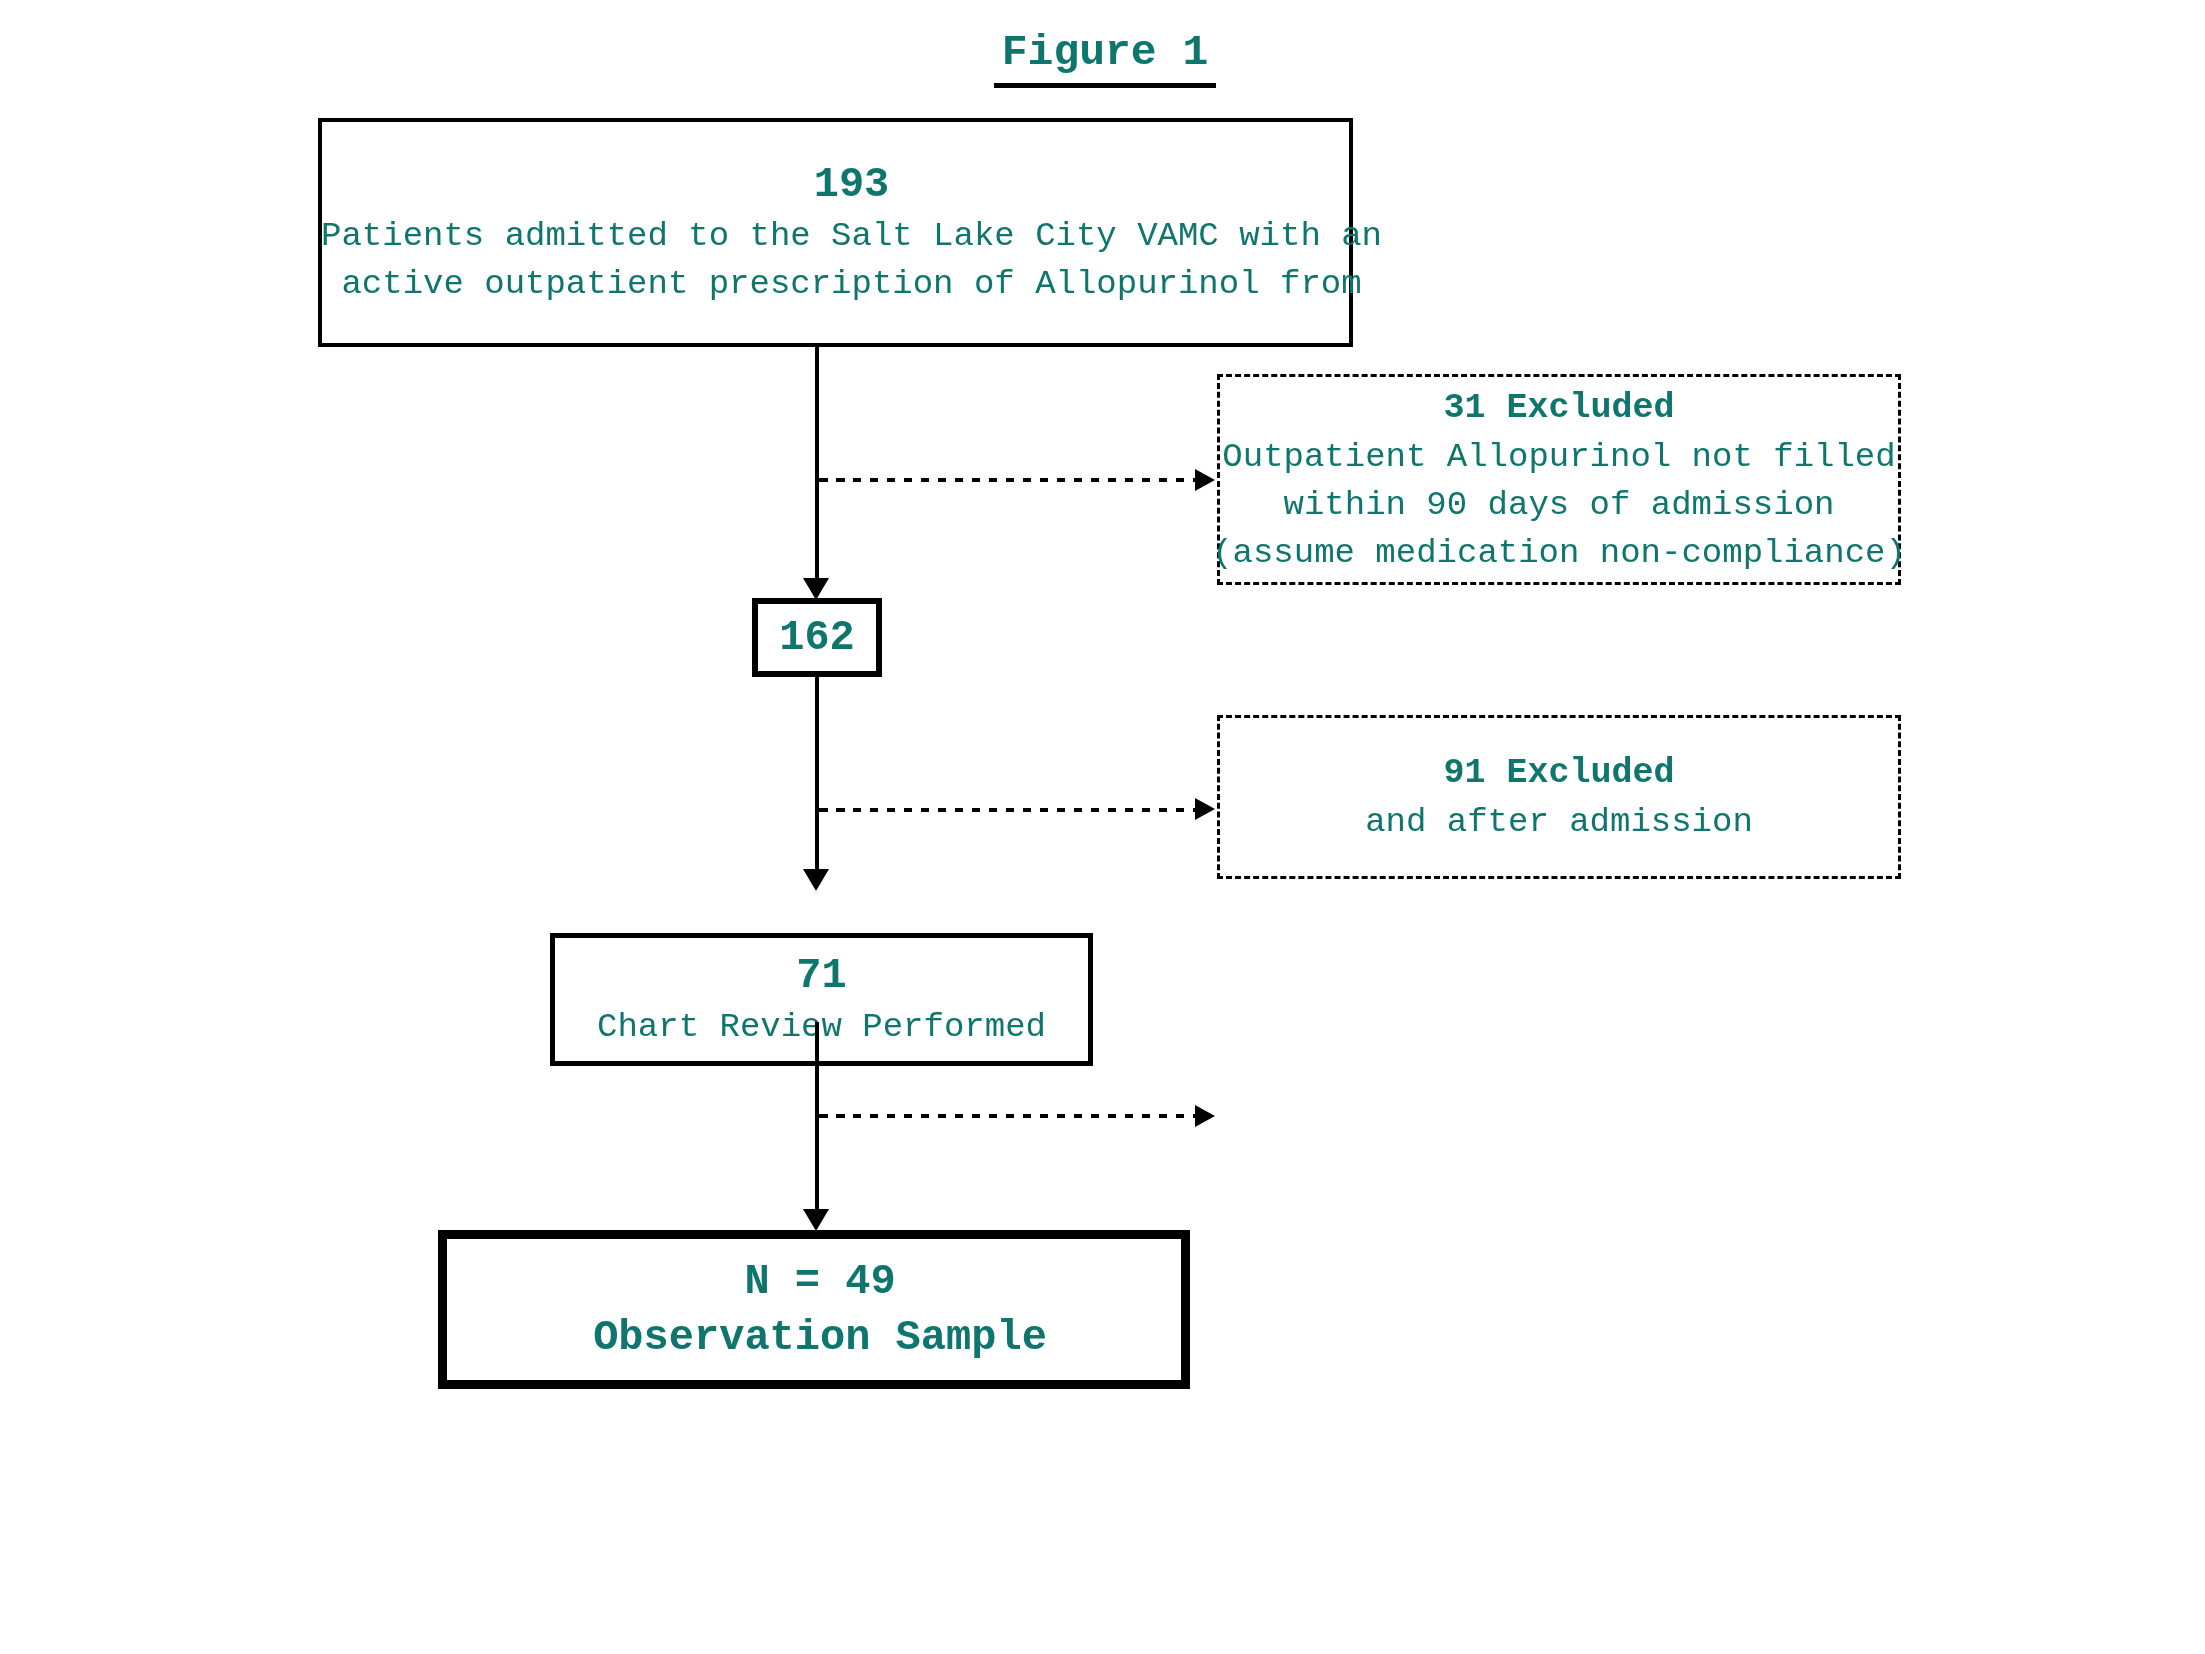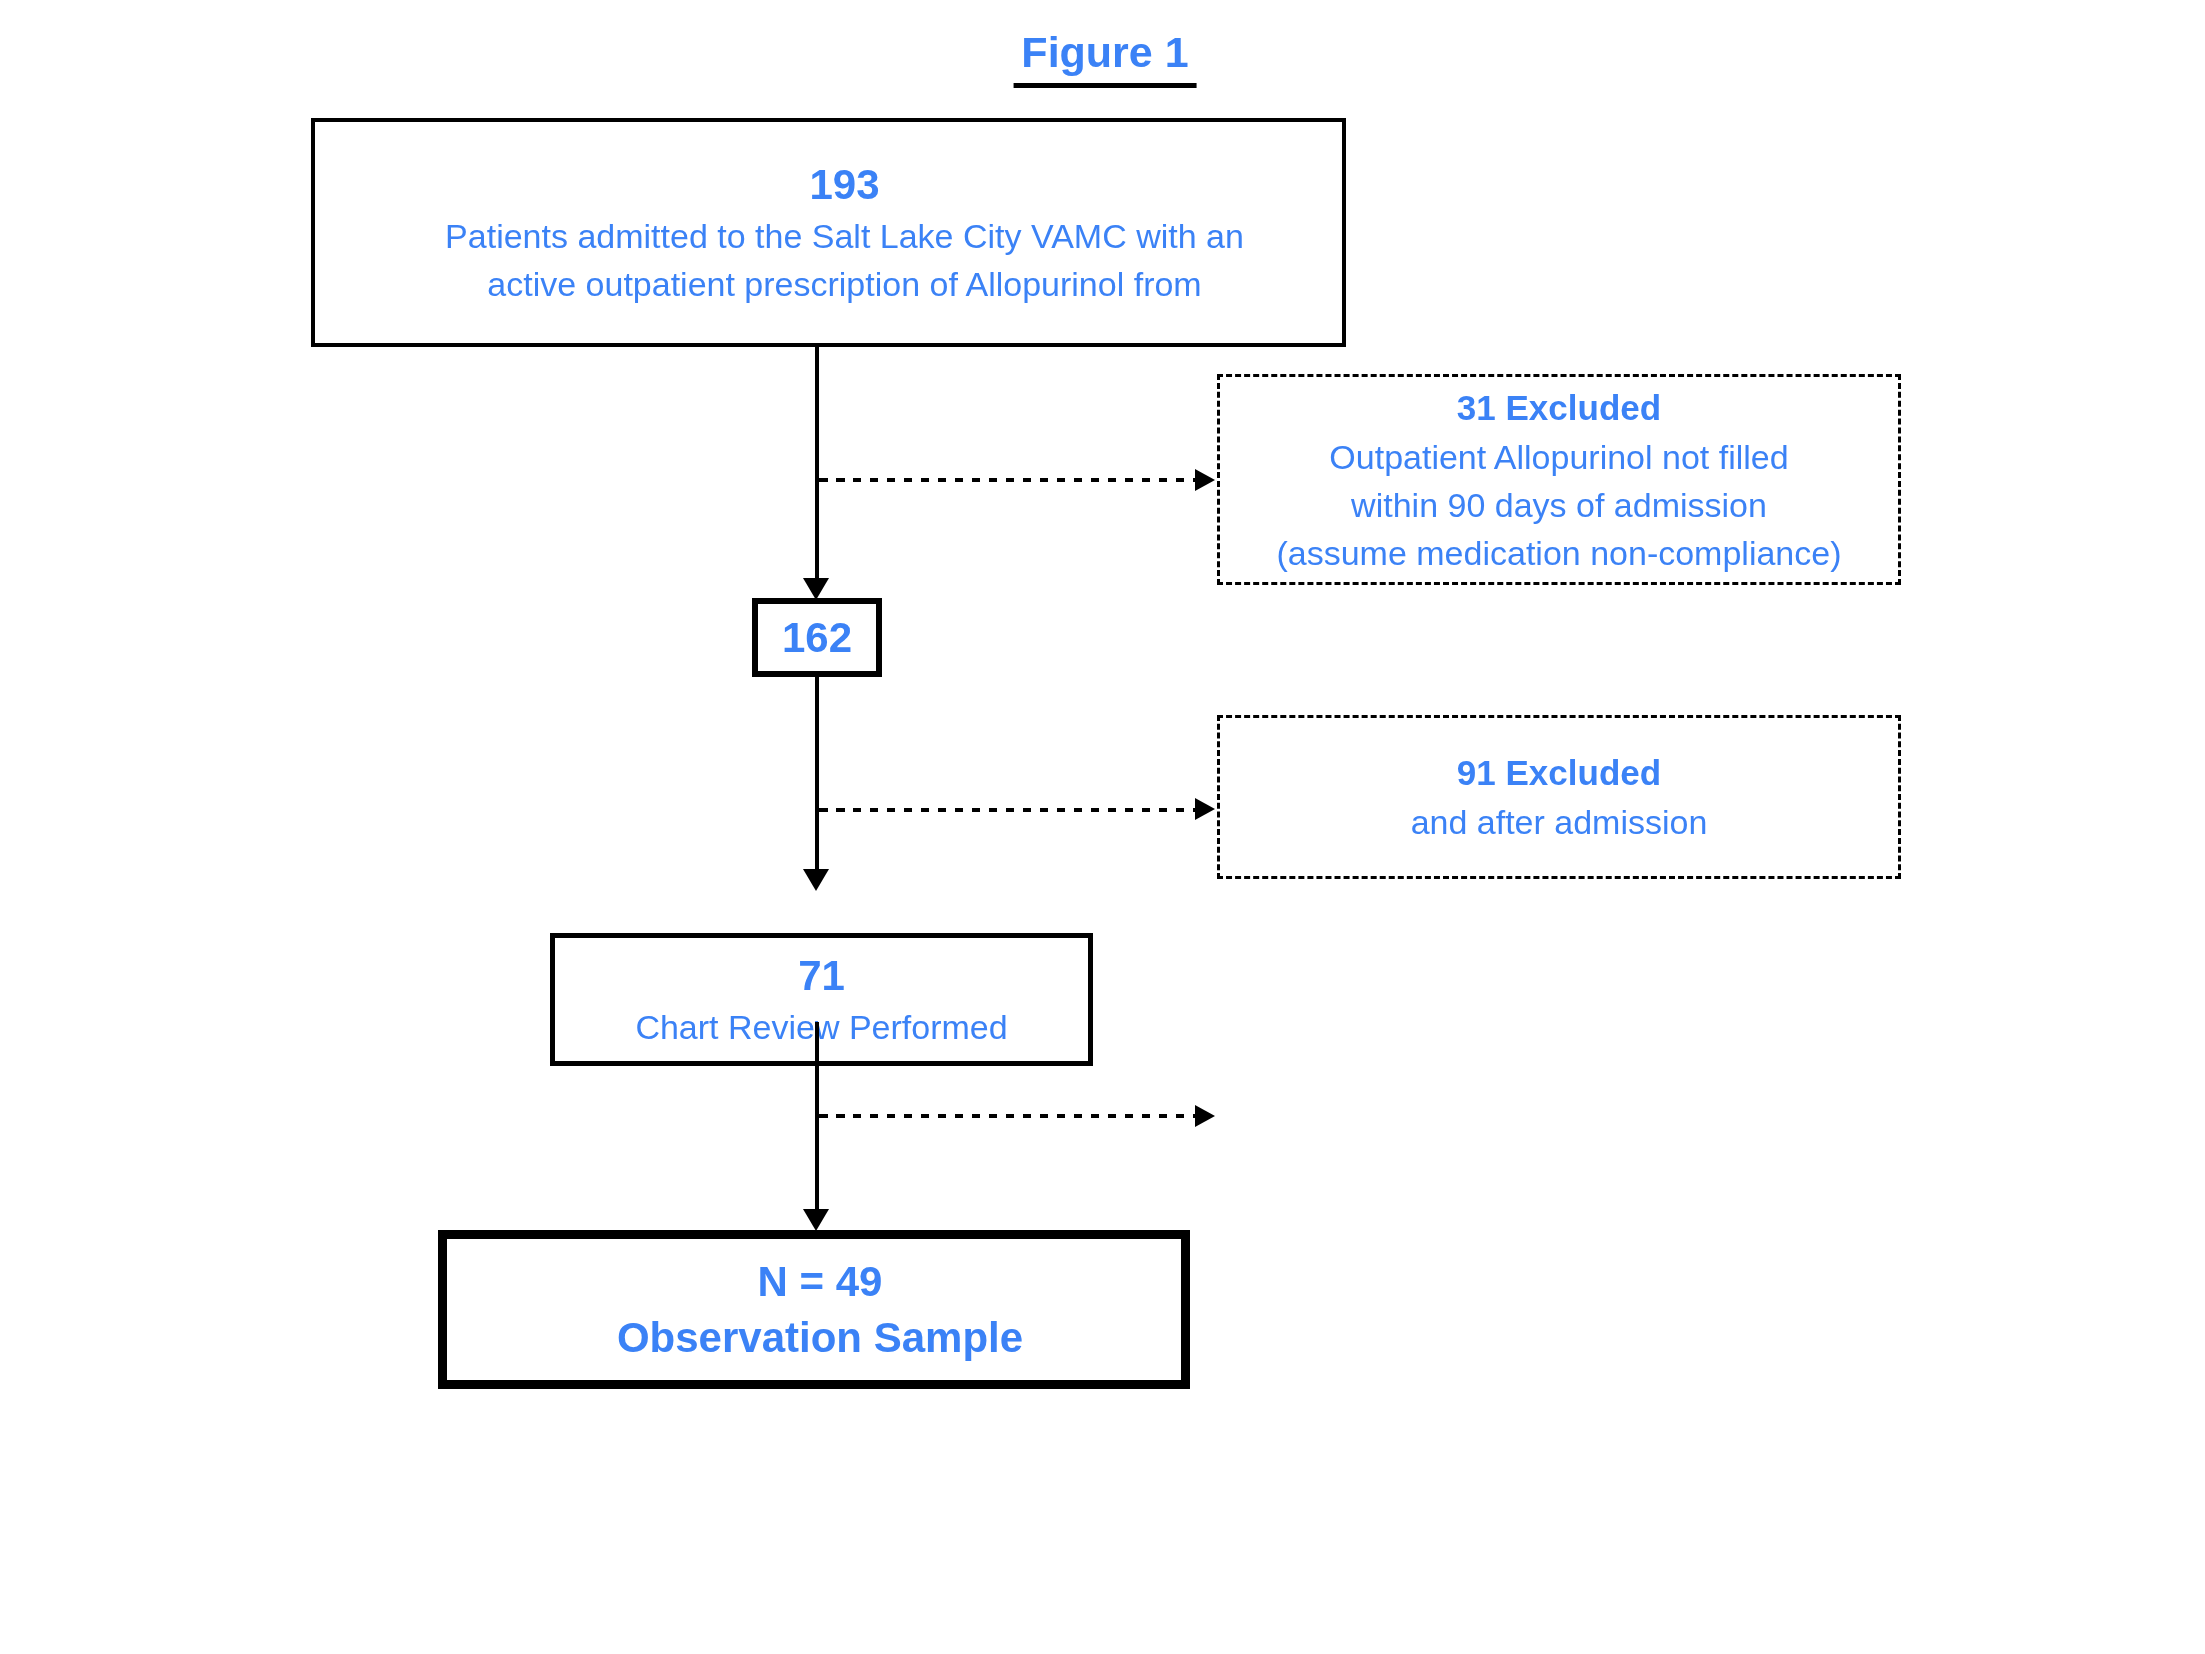--- a/index.html
+++ b/index.html
@@ -1,21 +1,21 @@
 <!DOCTYPE html>
 <html style="font-size:12.4px"><head>
 <meta charset="utf-8">
 <style>
   html,body{margin:0;padding:0;background:#ffffff;}
   .canvas{
     position:relative;
     width:2205px;height:1654px;
     background:#ffffff;
-    color:#3b82f6;
-    font-family:Liberation Sans, sans-serif;
+    color:#0f766e;
+    font-family:Liberation Mono, monospace;
     overflow:hidden;
   }
   .fig-title{
     position:absolute;
     left:1105px;top:28px;
     transform:translateX(-50%);
     font-size:43px;font-weight:bold;
     border-bottom:5.4px solid #000;
     padding:0 7.8px 6.2px 7.8px;
     white-space:nowrap;
@@ -54,21 +54,21 @@
     border-left:20px solid #000;
   }
 </style>
 </head>
 <body>
 
 <div class="canvas">
 
   <div class="fig-title">Figure 1</div>
 
-  <div class="box solid" style="left:311px;top:118px;width:1035px;height:229px;padding-left:32px;">
+  <div class="box solid" style="left:318px;top:118px;width:1035px;height:229px;padding-left:32px;">
     <div class="num">193</div>
     <div class="bodyline">Patients admitted to the Salt Lake City VAMC with an</div>
     <div class="bodyline">active outpatient prescription of Allopurinol from</div>
   </div>
 
   <div class="vline" style="left:815px;top:347px;height:233px;"></div>
   <div class="arrow-down" style="left:803px;top:578px;"></div>
 
   <div class="hdash" style="left:819px;top:478px;width:377px;"></div>
   <div class="arrow-right" style="left:1195px;top:469px;"></div>

